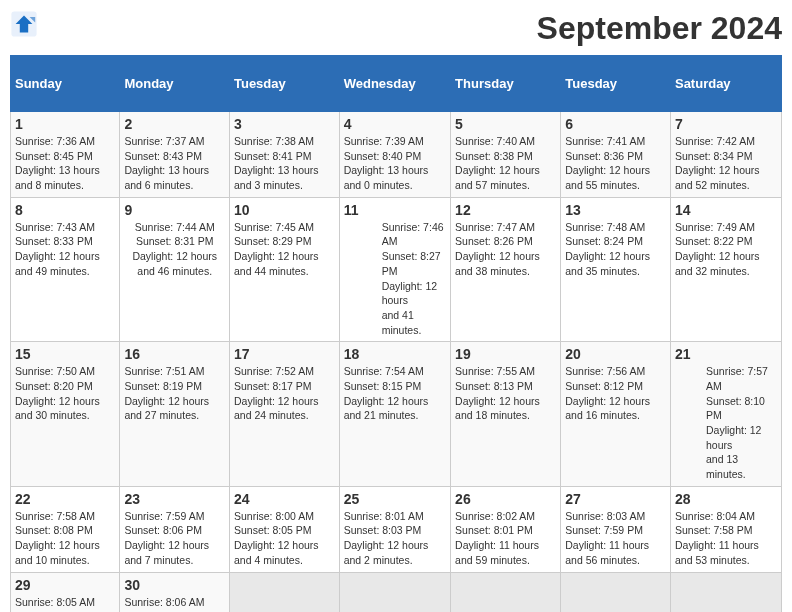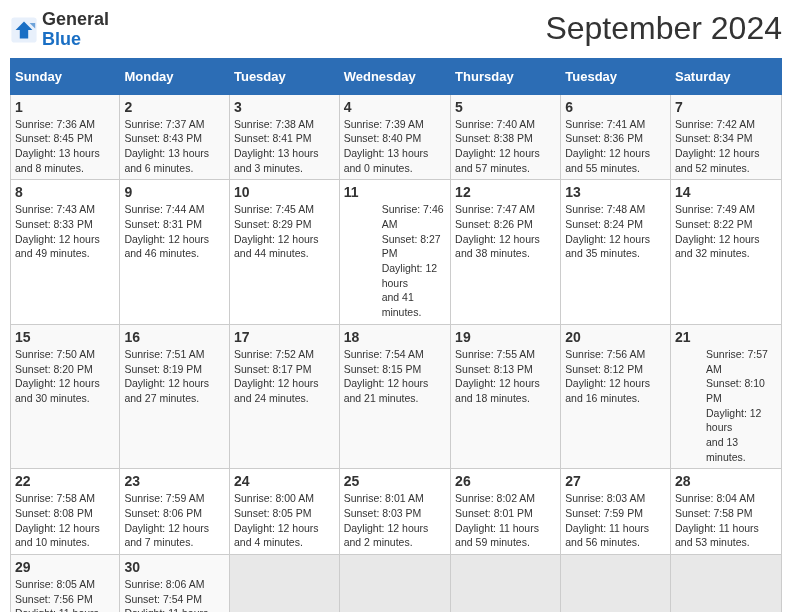--- a/index.html
+++ b/index.html
@@ -32,36 +32,36 @@
     }
     .logo-icon {
       width: 28px;
       height: 28px;
     }
     .title-block {
       text-align: right;
     }
     .month-title {
       font-size: 32px;
-      font-weight: normal;
+      font-weight: bold;
       color: #333;
     }
     .location {
       font-size: 15px;
       color: #555;
     }
     table {
       width: 100%;
       border-collapse: collapse;
       font-size: 11px;
     }
     thead tr th {
       background-color: #2c6db5;
       color: #fff;
-      padding: 10px 4px;
+      padding: 20px 4px;
       text-align: left;
       font-size: 13px;
       font-weight: bold;
       border: 1px solid #2c6db5;
     }
     tbody tr td {
       border: 1px solid #ccc;
       vertical-align: top;
       padding: 4px;
       width: 113px;
@@ -90,24 +90,20 @@
 </head>
 <body>
 
 <div class="header">
   <div class="logo">
     <svg class="logo-icon" viewBox="0 0 40 40">
       <rect x="2" y="2" width="36" height="36" rx="4" fill="#e8f0fb"></rect>
       <polygon points="20,8 32,20 26,20 26,32 14,32 14,20 8,20" fill="#1a6fc4"></polygon>
       <polygon points="28,10 36,10 36,18" fill="#1a6fc4" opacity="0.6"></polygon>
     </svg>
-    <div class="logo-text">
-      <div>General</div>
-      <div><span>Blue</span></div>
-    </div>
   </div>
   <div class="title-block">
     <div class="month-title">September 2024</div>
   </div>
 </div>
 
 <table>
   <thead>
     <tr>
     <th>Sunday</th>
@@ -174,21 +170,21 @@
       <tr>
         <td>
           <span class="day-num">8</span>
           <div class="day-info" style="white-space: pre-line;">Sunrise: 7:43 AM
 Sunset: 8:33 PM
 Daylight: 12 hours
 and 49 minutes.</div>
         </td>
         <td>
           <span class="day-num">9</span>
-          <div class="day-info" style="white-space: pre-line;">Sunrise: 7:44 AM
+          <div class="day-info" style="white-space: pre-line; text-align: center;">Sunrise: 7:44 AM
 Sunset: 8:31 PM
 Daylight: 12 hours
 and 46 minutes.</div>
         </td>
         <td>
           <span class="day-num">10</span>
           <div class="day-info" style="white-space: pre-line;">Sunrise: 7:45 AM
 Sunset: 8:29 PM
 Daylight: 12 hours
 and 44 minutes.</div>

